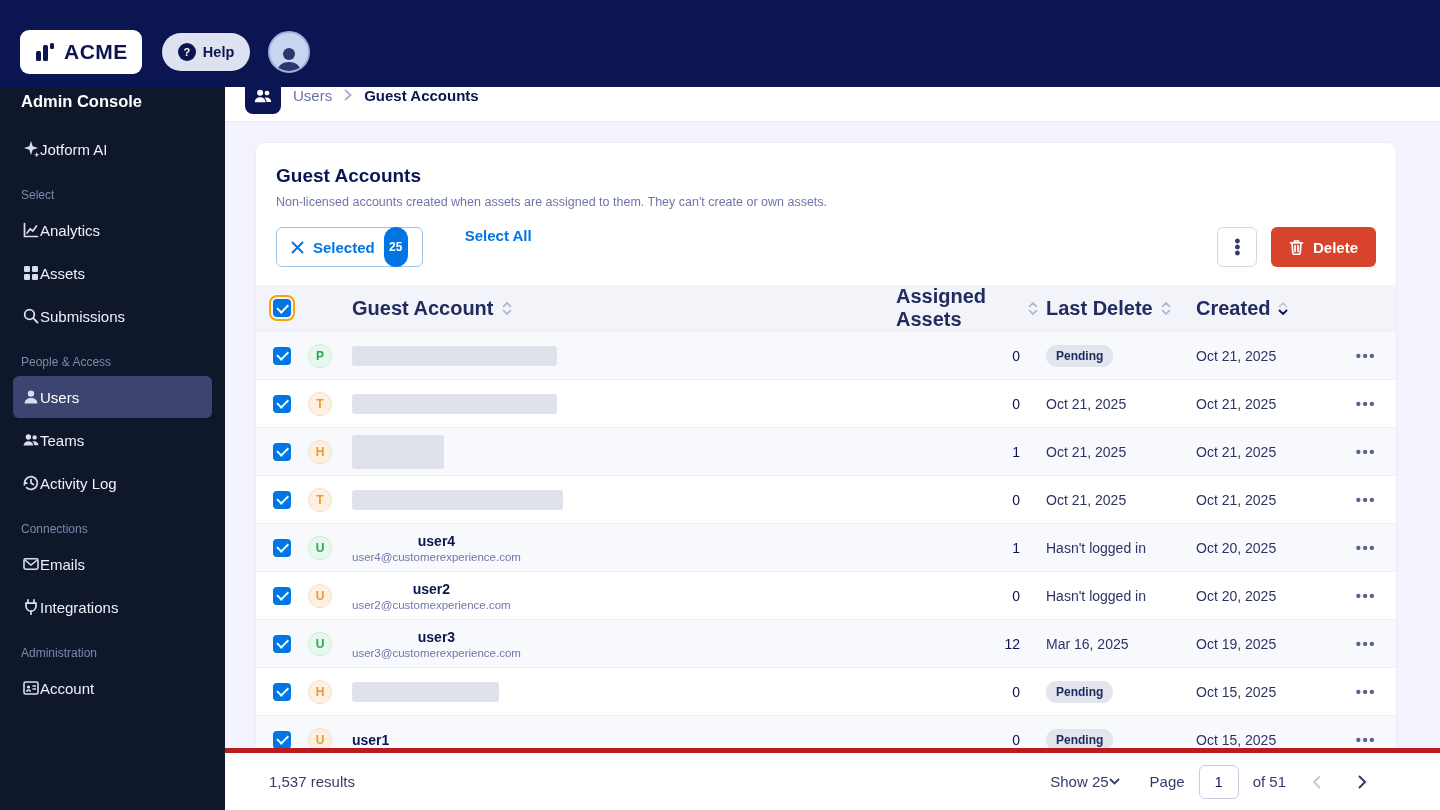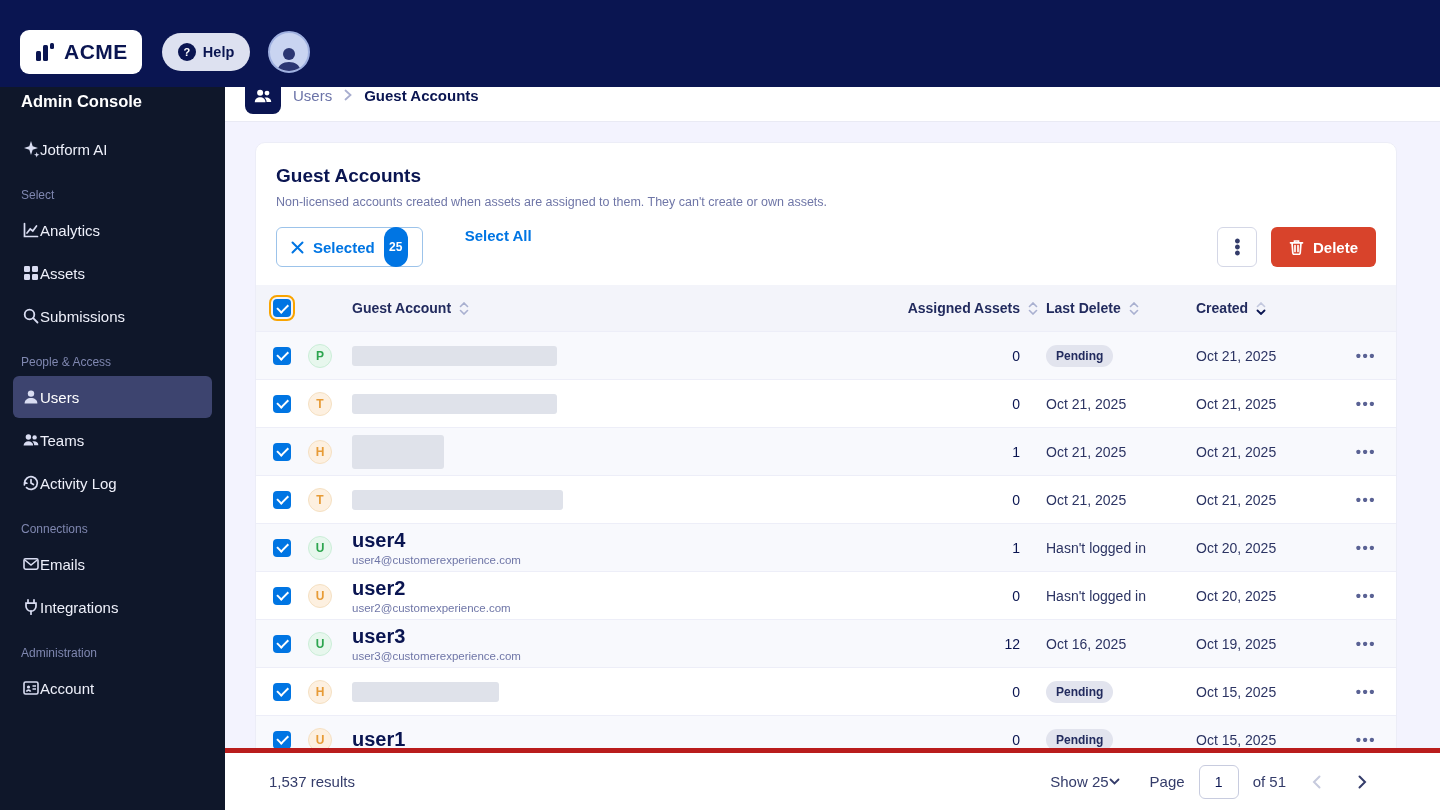--- a/index.html
+++ b/index.html
@@ -71,21 +71,21 @@
                display:flex; align-items:center; justify-content:center; cursor:pointer; }
   .kebab-btn span { color:#343c6a; font-size:17px; font-weight:700; line-height:0;
                     letter-spacing:0; writing-mode:vertical-rl; }
   .delete-btn { height:40px; border-radius:6px; background:#d8432b; color:#fff; border:none;
                 font-size:15px; font-weight:700; display:flex; align-items:center; gap:9px;
                 padding:0 18px; cursor:pointer; font-family:"Liberation Sans",sans-serif; }
 
   
   .thead, .trow { display:grid; grid-template-columns:52px 44px 1fr 150px 150px 140px 60px;
                   align-items:center; }
-  .thead { height:46px; background:#f3f4fa; font-size:14px; font-weight:700; color:#222b5e; }
+  .thead { height:46px; background:#f3f4fa; font-size:20px; font-weight:700; color:#222b5e; }
   .trow { height:48px; border-top:1px solid #edeef8; font-size:14px; }
   .tbody .trow:nth-child(odd) { background:#f8f9fd; }
   .cell { display:flex; align-items:center; }
   .c-check { justify-content:flex-start; padding-left:17px; }
   .c-assets { justify-content:flex-end; padding-right:26px; color:#0a1551; font-weight:400; }
   .h-assets { justify-content:flex-end; padding-right:8px; }
   .c-last, .c-created { color:#2c3463; }
   .c-actions { justify-content:center; }
 
   .cbx { width:18px; height:18px; border-radius:4px; background:#0075e3; position:relative;
@@ -95,21 +95,21 @@
   .cbx.ring { outline:2px solid #f9a400; outline-offset:2px; }
 
   .sort { display:inline-flex; flex-direction:column; margin-left:8px; gap:1px; }
   .sort svg { display:block; }
   .avatar { width:24px; height:24px; border-radius:50%; font-size:12px; font-weight:700;
             display:flex; align-items:center; justify-content:center; }
   .tone-green  { background:#e7f7ed; color:#2ca54e; border:1px solid #cbeed8; }
   .tone-orange { background:#fdf0e0; color:#e79b36; border:1px solid #f5e0c2; }
   .redact { display:inline-block; height:20px; border-radius:3px; background:#dfe2ea; }
   .name-wrap { display:flex; flex-direction:column; gap:2px; }
-  .uname { font-weight:700; color:#0a1551; font-size:20px; }
+  .uname { font-weight:700; color:#0a1551; font-size:14px;text-align:center; }
   .uemail { font-size:11.5px; color:#6f76a7; }
   .badge { background:#e2e4ee; color:#222b5e; font-size:12px; font-weight:700;
            padding:4px 10px; border-radius:12px; }
   .row-kebab { color:#5a6294; font-size:15px; font-weight:700; letter-spacing:1.5px; cursor:pointer; }
 
   
   .footerbar { flex:0 0 62px; background:#fff; border-top:5px solid #b91c1c; display:flex;
                align-items:center; padding:0 62px 0 44px; z-index:10; }
   .results { font-size:15px; color:#343c6a; }
   .pager { margin-left:auto; display:flex; align-items:center; gap:14px; font-size:15px; color:#343c6a; }
@@ -509,21 +509,21 @@
     <div class="cell c-name">
 
       <span class="name-wrap">
         <span class="uname">user3</span>
         <span class="uemail">user3@customerexperience.com</span>
       </span>
     </div>
     <div class="cell c-assets">12</div>
     <div class="cell c-last">
 
-      <span class="plain">Oct 16, 2025</span>
+      <span class="plain">Mar 16, 2025</span>
     </div>
     <div class="cell c-created">Oct 19, 2025</div>
     <div class="cell c-actions">
               <span class="row-kebab">•••</span>
             </div>
   </div>
 
   <div class="trow">
     <div class="cell c-check">
               <span class="cbx"></span>

